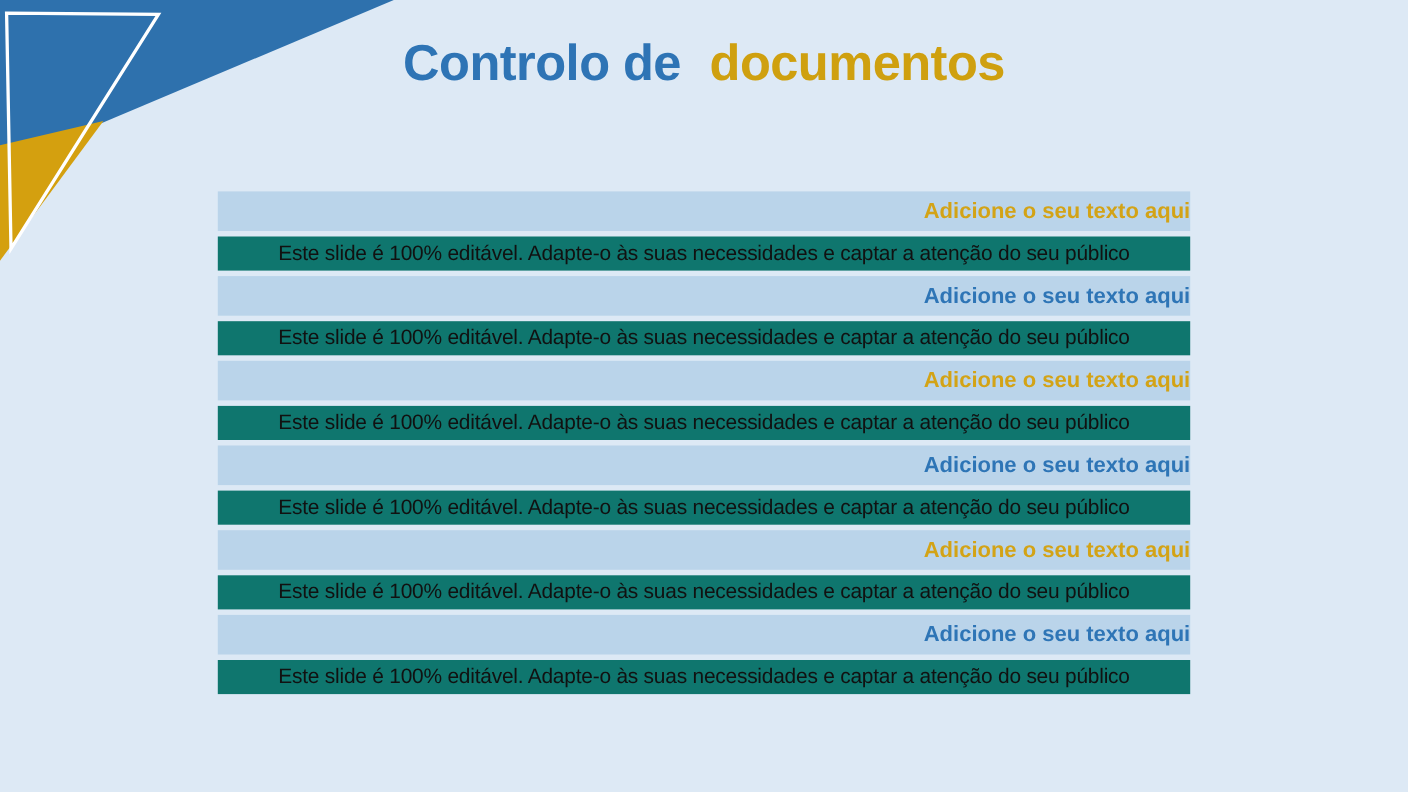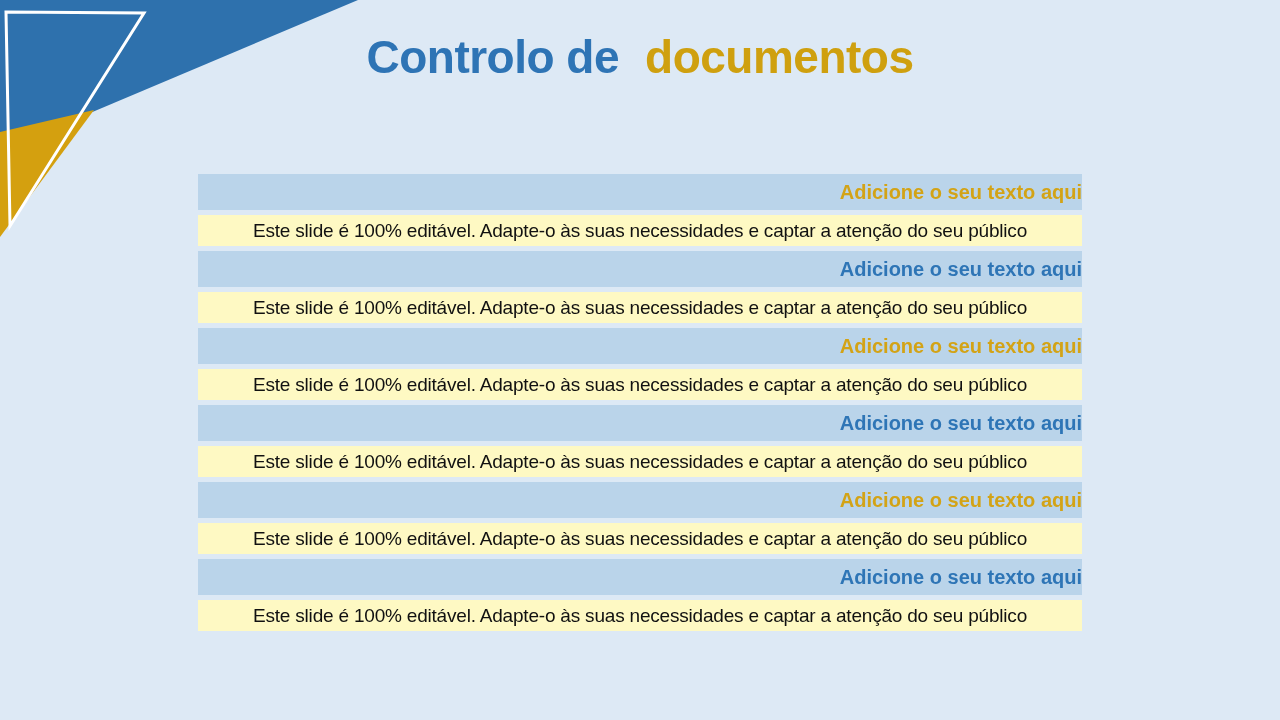--- a/index.html
+++ b/index.html
@@ -48,21 +48,21 @@
     background: #bad4ea;
     font-weight: bold;
     font-size: 20px;
     text-align: right;
   }
   .row.header[data-accent="gold"] { color: #d3a316; }
   .row.header[data-accent="blue"] { color: #2e75b6; }
   .row.body {
     height: 31px;
     line-height: 31px;
-    background: #fef9c3;
+    background: #0f766e;
     color: #111111;
     font-size: 19px;
     letter-spacing: -0.2px;
   }
 </style>
 </head>
 <body>
 
 <svg class="corner-decoration" viewBox="0 0 400 250" xmlns="http://www.w3.org/2000/svg" aria-hidden="true">
   <polygon points="0,0 358,0 0,151" fill="#2e71ad"></polygon>

